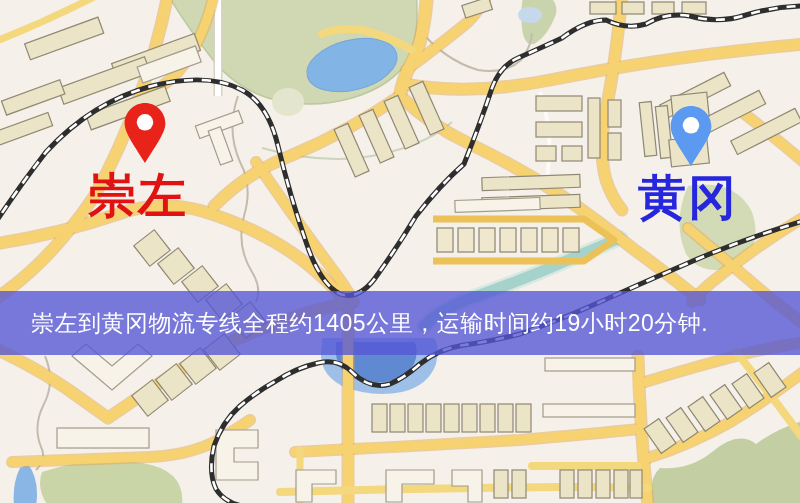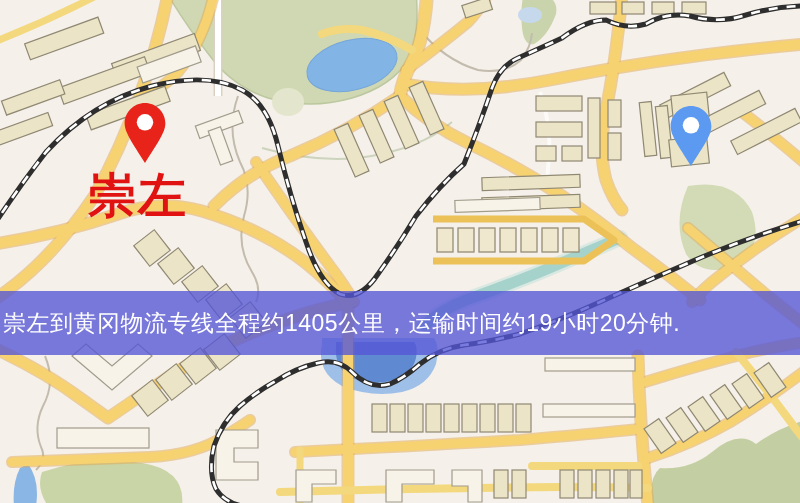--- a/index.html
+++ b/index.html
@@ -20,21 +20,21 @@
   
   .pin{position:absolute;width:48px;height:64px;}
   .pin-origin{left:121px;top:101px;}
   .pin-dest{left:667px;top:104px;}
   .city-label{position:absolute;font-weight:700;font-size:48px;line-height:1;
               letter-spacing:2px;white-space:nowrap;}
   .lbl-origin{left:88px;top:172px;color:#e01212;}
   .lbl-dest{left:638px;top:174px;color:#2626dc;}
   .banner{position:absolute;left:0;top:291px;width:800px;height:64px;
           background:rgba(84,86,214,0.78);display:flex;align-items:center;}
-  .banner span{color:#ffffff;font-size:23px;letter-spacing:.5px;padding-left:3px;white-space:nowrap;}
+  .banner span{color:#ffffff;font-size:23px;letter-spacing:.5px;padding-left:3px;white-space:nowrap;margin-left:28px;}
 </style>
 </head>
 <body>
 
 <div class="stage">
 
   <svg class="map" width="800" height="503" viewBox="0 0 800 503">
     <defs>
       <path id="ra" d="M168,-6 Q158,45 140,95 Q120,150 95,195 Q55,255 8,290 L-6,300"></path>
       <path id="ra3" d="M214,-6 Q204,40 178,72 Q160,90 142,98"></path>
@@ -253,18 +253,19 @@
   </div>
 
   <div class="pin pin-dest">
     <svg width="48" height="64" viewBox="0 0 48 66">
       <path d="M24 2C12.4 2 3 11.4 3 23c0 9.4 7.6 19.6 21 41 13.4-21.4 21-31.6 21-41C45 11.4 35.6 2 24 2z" fill="#5b9af0"></path>
       <circle cx="24" cy="22" r="8.5" fill="#ffffff"></circle>
     </svg>
   </div>
 
   <div class="city-label lbl-origin">崇左</div>
+  <div class="city-label lbl-dest">黄冈</div>
 
   <div class="banner">
     <span>崇左到黄冈物流专线全程约1405公里，运输时间约19小时20分钟.</span>
   </div>
 
 </div>
 
 </body></html>

